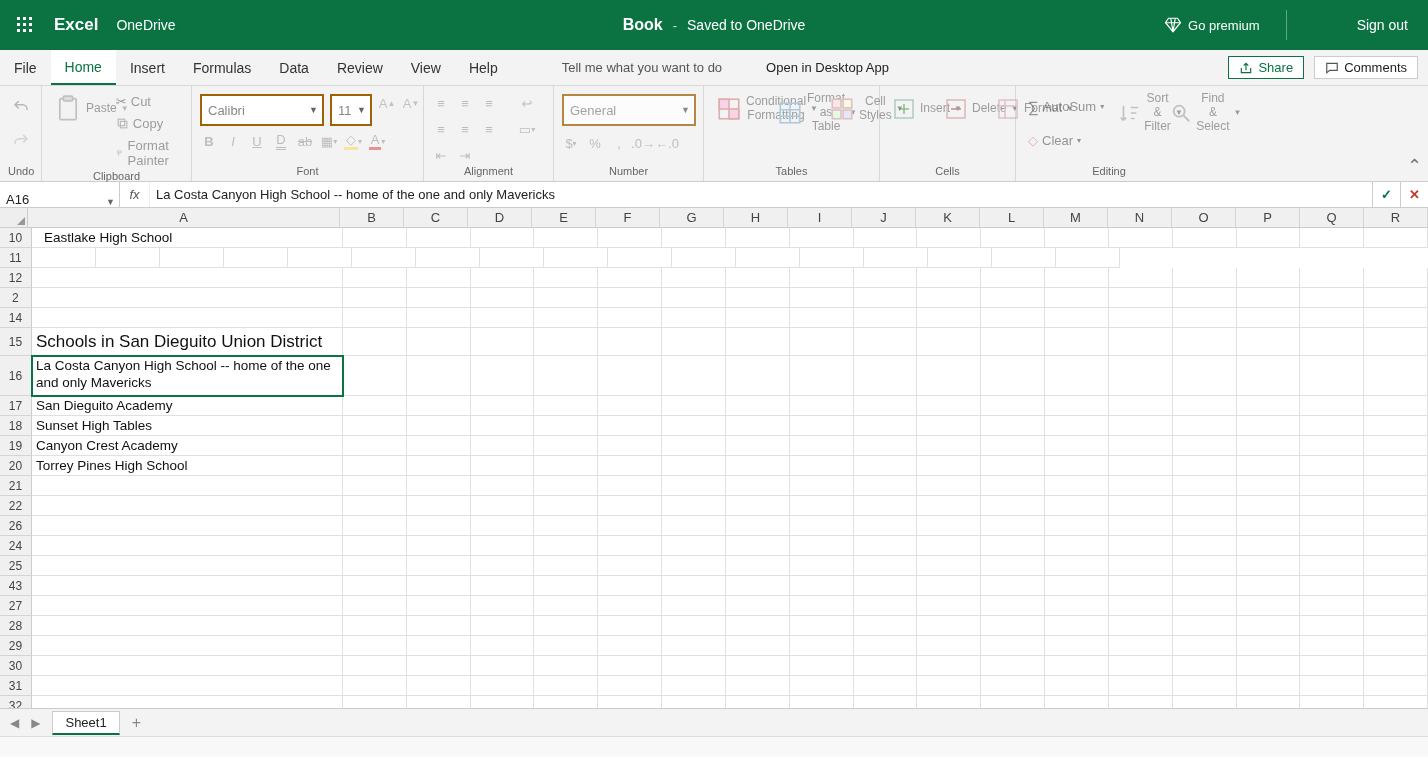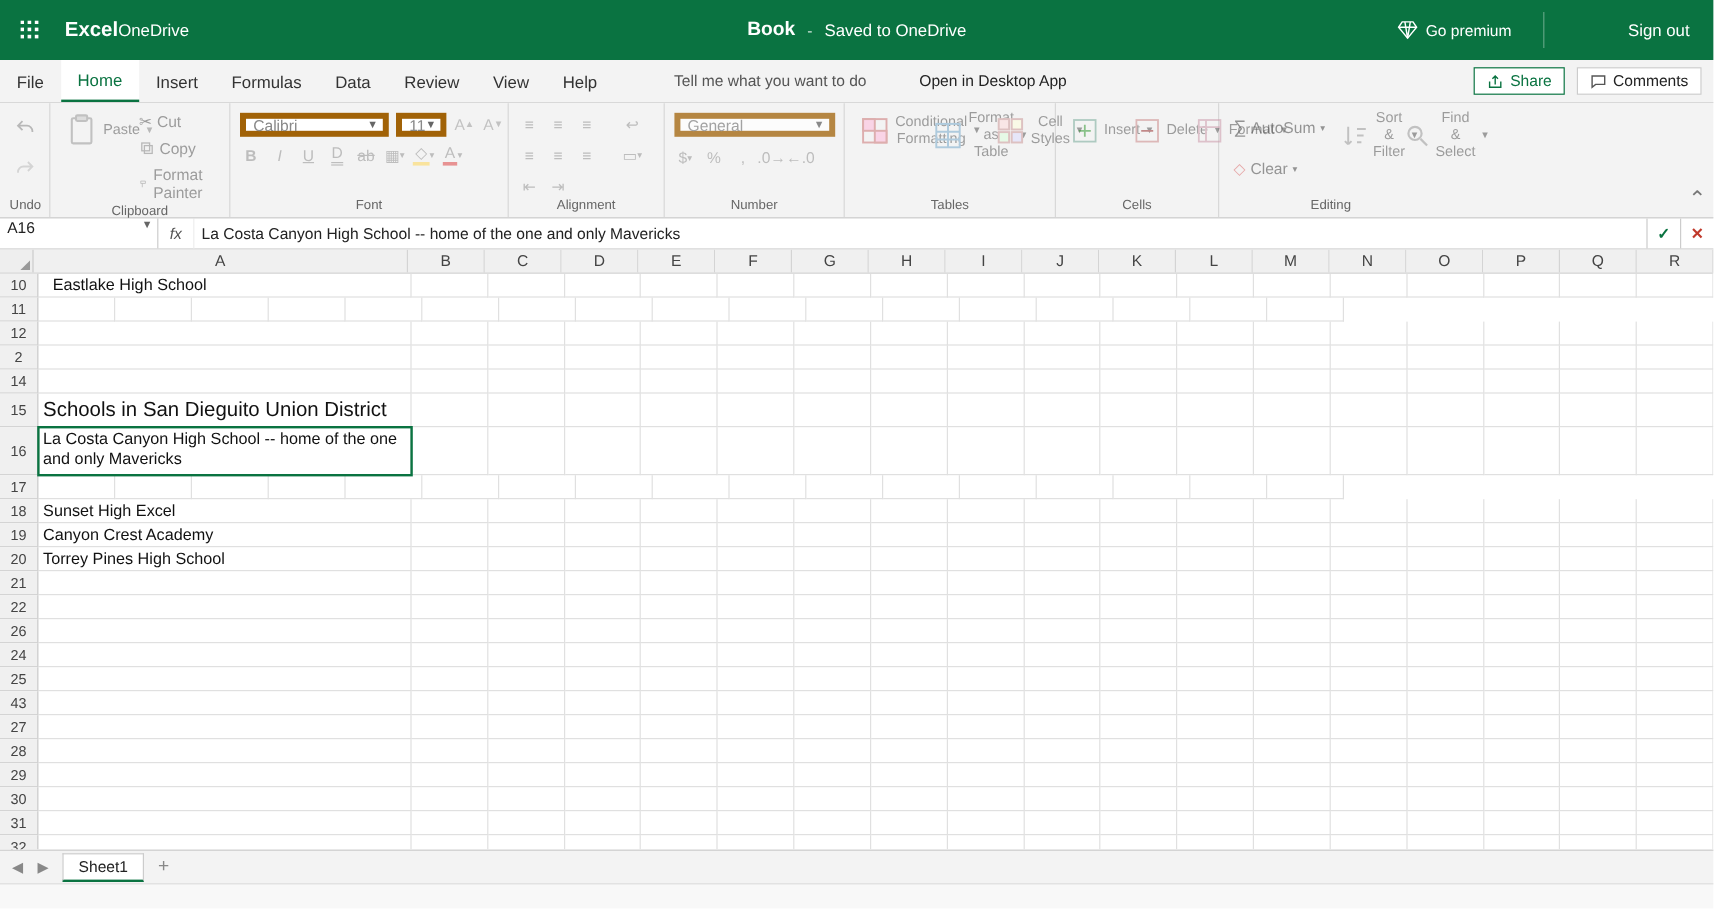--- a/index.html
+++ b/index.html
@@ -2,21 +2,21 @@
 <html><head>
 <meta charset="utf-8">
 <style>
 * { margin:0; padding:0; box-sizing:border-box; font-family:"Segoe UI",Arial,sans-serif; }
 body { width:1428px; height:759px; overflow:hidden; background:#fff; font-size:13px; color:#222; }
 
 
 .titlebar { height:50px; background:#0a7341; color:#fff; display:flex; align-items:center; position:relative; }
 .waffle { width:50px; display:flex; align-items:center; justify-content:center; font-size:16px; cursor:pointer; }
 .waffle svg { fill:#fff; }
-.app-name { font-size:17px; font-weight:600; margin-left:4px; }
+.app-name { font-size:17px; font-weight:600; margin-left:4px; margin-right:18px; }
 .onedrive { font-size:14px; }
 .center-title { position:absolute; left:50%; transform:translateX(-50%); display:flex; align-items:center; gap:10px; }
 .doc-title { font-weight:600; font-size:16px; }
 .dash { opacity:.8; }
 .saved { font-size:14px; }
 .title-right { margin-left:auto; display:flex; align-items:center; gap:26px; padding-right:20px; }
 .premium { display:flex; align-items:center; gap:6px; cursor:pointer; }
 .divider-v { width:1px; height:30px; background:rgba(255,255,255,.35); }
 .signout { cursor:pointer; font-size:14px;margin-left:44px; }
 
@@ -33,29 +33,29 @@
 
 .ribbon { height:96px; background:#f3f3f3; border-bottom:1px solid #ccc; display:flex; position:relative; }
 .rgroup { border-right:1px solid #d8d8d8; padding:4px 8px 2px 8px; display:flex; flex-direction:column; position:relative; }
 .rgroup-body { flex:1; display:flex; align-items:flex-start; gap:6px; }
 .rgroup-label { font-size:11px; color:#666; text-align:center; padding-bottom:2px; }
 .vstack { display:flex; flex-direction:column; gap:3px; }
 .btn { display:flex; align-items:center; gap:4px; padding:2px 4px; cursor:pointer; color:#555; font-size:13px; }
 .btn.disabled { opacity:.55; cursor:default; }
 .big { align-items:center; font-size:12px; line-height:1.15; text-align:center; min-width:46px; padding-top:2px; }
 .big .ic { height:34px; display:flex; align-items:center; justify-content:center; }
-.sel { border:5px solid #a16207; background:#fff; height:20px; display:flex; align-items:center; padding:0 4px 0 6px; color:#888; }
+.sel { border:2px solid #a16207; background:#fff; height:32px; display:flex; align-items:center; padding:0 4px 0 6px; color:#888; }
 .sel .dd { margin-left:auto; font-size:9px; color:#666; }
 .iconrow { display:flex; gap:6px; }
 .smic { width:18px; height:18px; display:flex; align-items:center; justify-content:center; color:#888; }
 .chev { font-size:18px; color:#777; position:absolute; right:6px; bottom:4px; cursor:pointer; }
 
 
 .fbar { height:26px; border-bottom:1px solid #ccc; display:flex; align-items:stretch; background:#fff; }
-.namebox { width:132px; border-right:1px solid #ccc; display:flex; align-items:flex-start; padding:0 6px; position:relative; }
+.namebox { width:120px; border-right:1px solid #ccc; display:flex; align-items:flex-end; padding:0 6px; position:relative; }
 .namebox .dd { position:absolute; right:4px; font-size:9px; color:#666; }
 .fx { width:30px; display:flex; align-items:center; justify-content:center; font-style:italic; color:#555; border-right:1px solid #eee; }
 .formula-input { flex:1; padding:0 6px; display:flex; align-items:center; }
 .fbar-actions { display:flex; align-items:center; gap:0; }
 .fbar-btn { width:28px; height:100%; display:flex; align-items:center; justify-content:center; border-left:1px solid #ccc; cursor:pointer; font-weight:bold; }
 .fbar-btn.ok { color:#0a7341; }
 .fbar-btn.cancel { color:#c0392b; }
 
 
 .grid-wrap { height:500px; overflow:hidden; display:flex; flex-direction:column; }
@@ -580,41 +580,42 @@
         <div class="cell colO" style="width: 64px;"></div>
         <div class="cell colO" style="width: 64px;"></div>
         <div class="cell colO" style="width: 64px;"></div>
         <div class="cell colO" style="width: 64px;"></div>
         <div class="cell colO" style="width: 64px;"></div>
         <div class="cell colO" style="width: 64px;"></div>
         <div class="cell colO" style="width: 64px;"></div>
       </div>
       <div class="row">
         <div class="rh">17</div>
+        <div class="cell colA" style="width: 312px;">San Dieguito Academy</div>
         <div class="cell colO" style="width: 64px;"></div>
         <div class="cell colO" style="width: 64px;"></div>
         <div class="cell colO" style="width: 64px;"></div>
         <div class="cell colO" style="width: 64px;"></div>
         <div class="cell colO" style="width: 64px;"></div>
         <div class="cell colO" style="width: 64px;"></div>
         <div class="cell colO" style="width: 64px;"></div>
         <div class="cell colO" style="width: 64px;"></div>
         <div class="cell colO" style="width: 64px;"></div>
         <div class="cell colO" style="width: 64px;"></div>
         <div class="cell colO" style="width: 64px;"></div>
         <div class="cell colO" style="width: 64px;"></div>
         <div class="cell colO" style="width: 64px;"></div>
         <div class="cell colO" style="width: 64px;"></div>
         <div class="cell colO" style="width: 64px;"></div>
         <div class="cell colO" style="width: 64px;"></div>
         <div class="cell colO" style="width: 64px;"></div>
       </div>
       <div class="row">
         <div class="rh">18</div>
-        <div class="cell colA" style="width: 312px;">Sunset High Excel</div>
+        <div class="cell colA" style="width: 312px;">Sunset High Tables</div>
         <div class="cell colO" style="width: 64px;"></div>
         <div class="cell colO" style="width: 64px;"></div>
         <div class="cell colO" style="width: 64px;"></div>
         <div class="cell colO" style="width: 64px;"></div>
         <div class="cell colO" style="width: 64px;"></div>
         <div class="cell colO" style="width: 64px;"></div>
         <div class="cell colO" style="width: 64px;"></div>
         <div class="cell colO" style="width: 64px;"></div>
         <div class="cell colO" style="width: 64px;"></div>
         <div class="cell colO" style="width: 64px;"></div>

